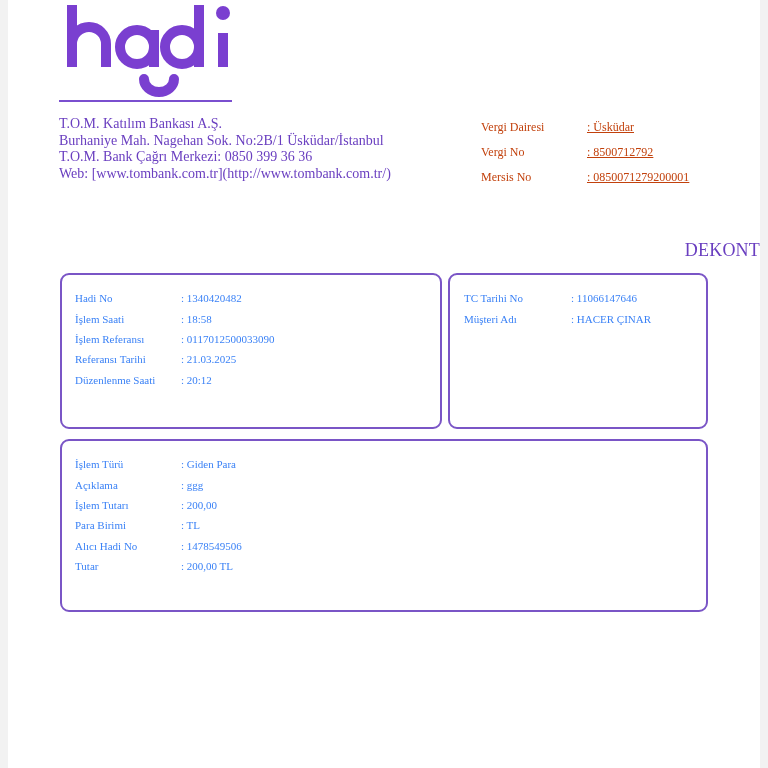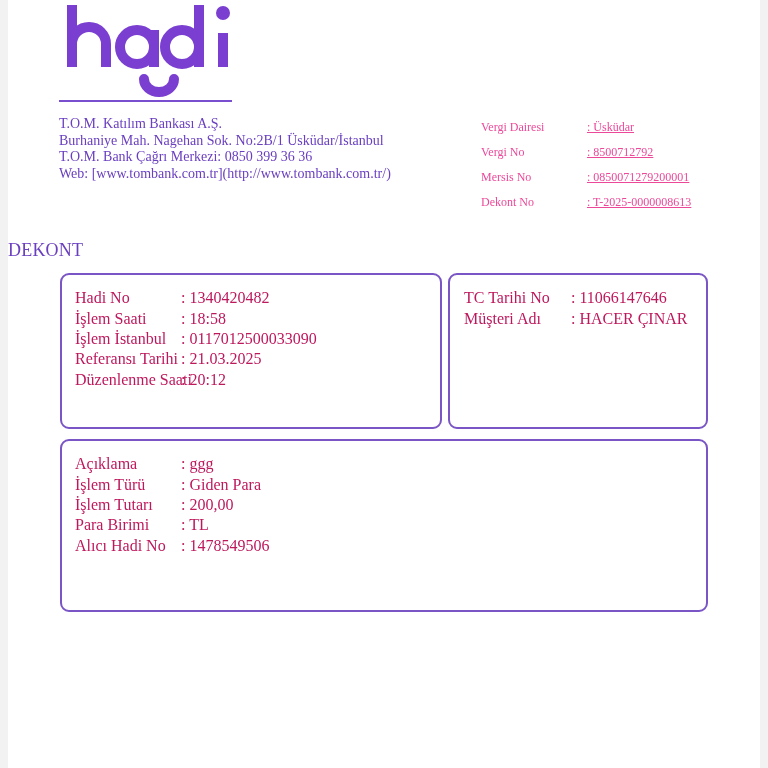--- a/index.html
+++ b/index.html
@@ -43,56 +43,56 @@
       line-height: 16.5px;
       color: #6a3fc0;
     }
     .company div { white-space: nowrap; }
 
     .meta {
       position: absolute;
       left: 473px;
       top: 115px;
       font-size: 12px;
-      color: #ec4899;
+      color: #c2410c;
     }
     .meta-row {
       display: flex;
       height: 25px;
       align-items: center;
     }
     .meta-row .k { width: 106px; }
     .meta-row .v { white-space: nowrap; text-decoration: underline; }
 
     .title {
       position: absolute;
       left: 0;
       width: 752px;
       top: 240px;
-      text-align: left;
+      text-align: right;
       font-size: 18px;
       color: #6a3fc0;
       letter-spacing: 0.2px;
     }
 
     .box {
       position: absolute;
       border: 2px solid #7a55c6;
       border-radius: 9px;
       box-sizing: border-box;
       background: #fff;
     }
     .box-left  { left: 52px;  top: 273px; width: 382px; height: 156px; }
     .box-right { left: 440px; top: 273px; width: 260px; height: 156px; }
     .box-bottom{ left: 52px;  top: 439px; width: 648px; height: 173px; }
 
     .rows {
       position: absolute;
-      font-size: 16px;
-      color: #be185d;
+      font-size: 11px;
+      color: #3b82f6;
     }
     .row {
       display: flex;
       height: 20.4px;
       align-items: center;
       white-space: nowrap;
     }
     .box-left .rows   { left: 13px; top: 13px; }
     .box-left .row .k { width: 106px; }
     .box-right .rows  { left: 14px; top: 13px; }
@@ -138,40 +138,36 @@
       <span class="v">: Üsküdar</span>
     </div>
     <div class="meta-row">
       <span class="k">Vergi No</span>
       <span class="v">: 8500712792</span>
     </div>
     <div class="meta-row">
       <span class="k">Mersis No</span>
       <span class="v">: 0850071279200001</span>
     </div>
-    <div class="meta-row">
-      <span class="k">Dekont No</span>
-      <span class="v">: T-2025-0000008613</span>
-    </div>
   </div>
 
   <div class="title">DEKONT</div>
 
   <div class="box box-left">
     <div class="rows">
       <div class="row">
         <span class="k">Hadi No</span>
         <span class="v">: 1340420482</span>
       </div>
       <div class="row">
         <span class="k">İşlem Saati</span>
         <span class="v">: 18:58</span>
       </div>
       <div class="row">
-        <span class="k">İşlem İstanbul</span>
+        <span class="k">İşlem Referansı</span>
         <span class="v">: 0117012500033090</span>
       </div>
       <div class="row">
         <span class="k">Referansı Tarihi</span>
         <span class="v">: 21.03.2025</span>
       </div>
       <div class="row">
         <span class="k">Düzenlenme Saati</span>
         <span class="v">: 20:12</span>
       </div>
@@ -187,35 +183,39 @@
       <div class="row">
         <span class="k">Müşteri Adı</span>
         <span class="v">: HACER ÇINAR</span>
       </div>
     </div>
   </div>
 
   <div class="box box-bottom">
     <div class="rows">
       <div class="row">
+        <span class="k">İşlem Türü</span>
+        <span class="v">: Giden Para</span>
+      </div>
+      <div class="row">
         <span class="k">Açıklama</span>
         <span class="v">: ggg</span>
       </div>
       <div class="row">
-        <span class="k">İşlem Türü</span>
-        <span class="v">: Giden Para</span>
-      </div>
-      <div class="row">
         <span class="k">İşlem Tutarı</span>
         <span class="v">: 200,00</span>
       </div>
       <div class="row">
         <span class="k">Para Birimi</span>
         <span class="v">: TL</span>
       </div>
       <div class="row">
         <span class="k">Alıcı Hadi No</span>
         <span class="v">: 1478549506</span>
       </div>
+      <div class="row">
+        <span class="k">Tutar</span>
+        <span class="v">: 200,00 TL</span>
+      </div>
     </div>
   </div>
 
 </div>
 
 </body></html>

